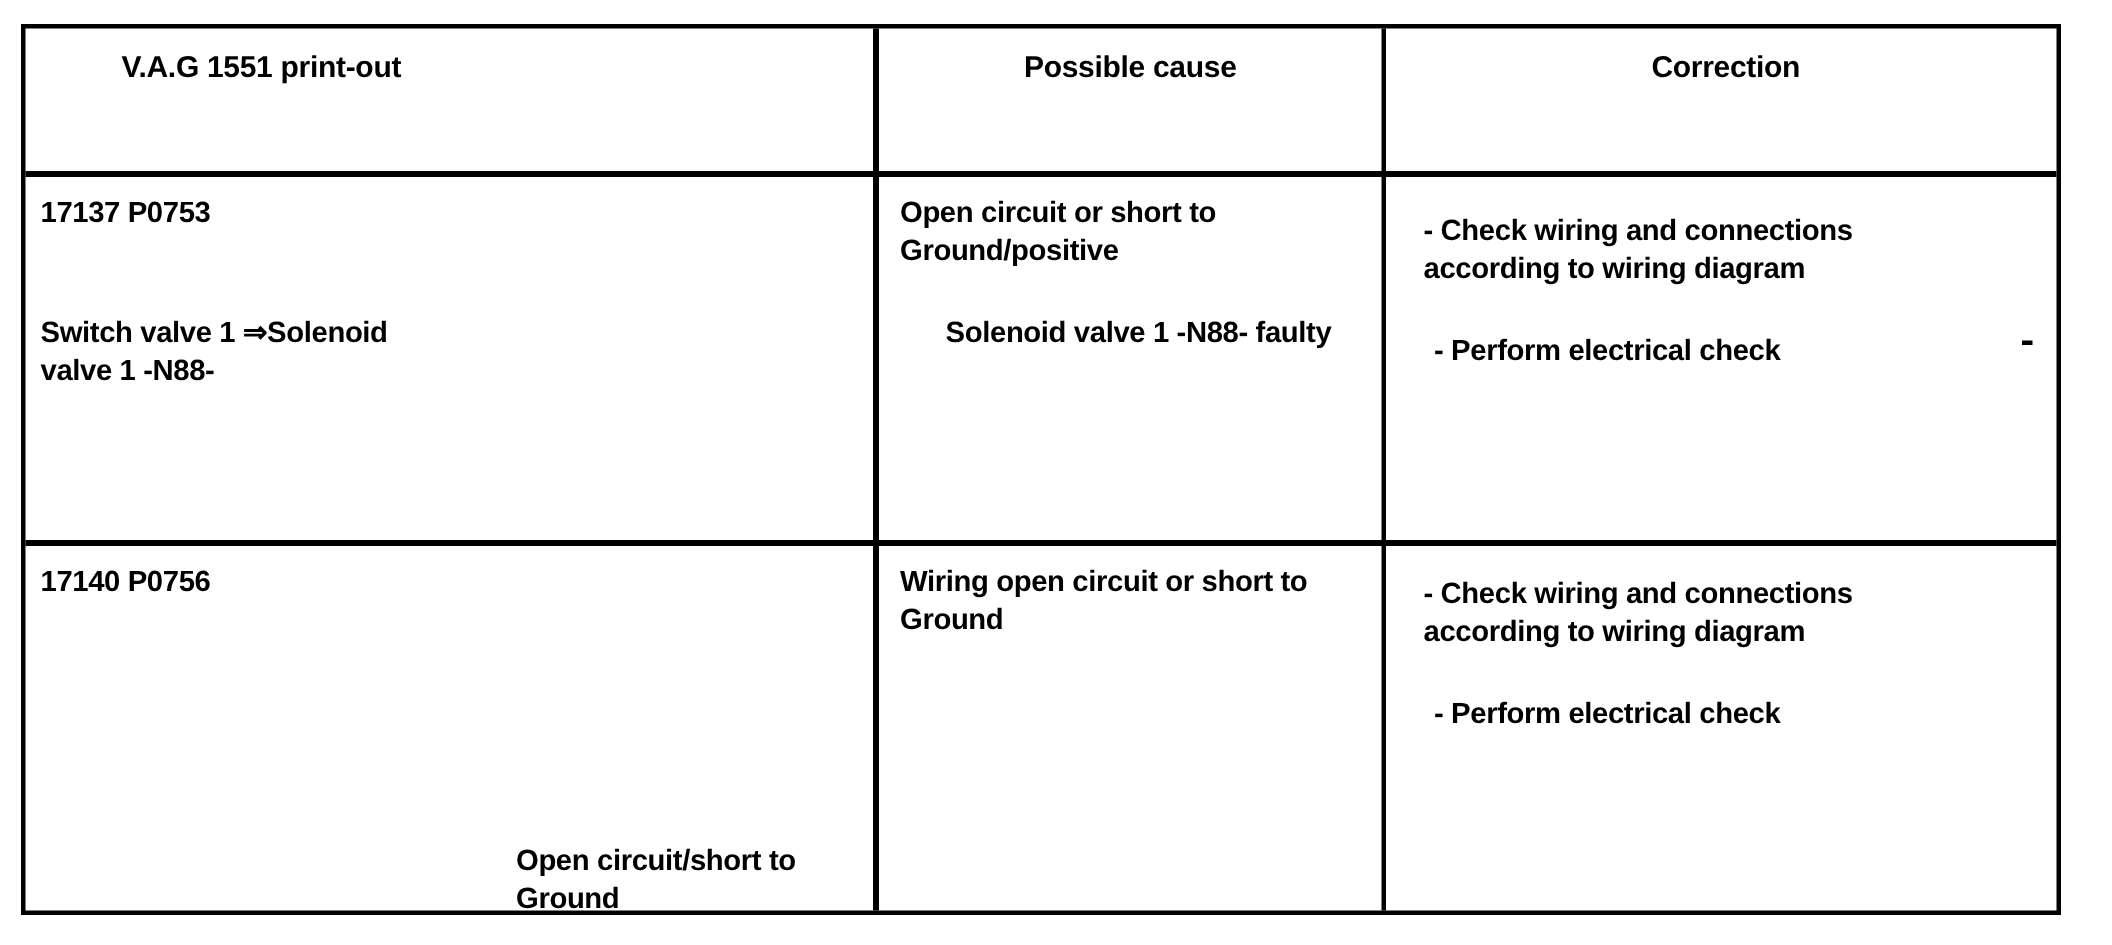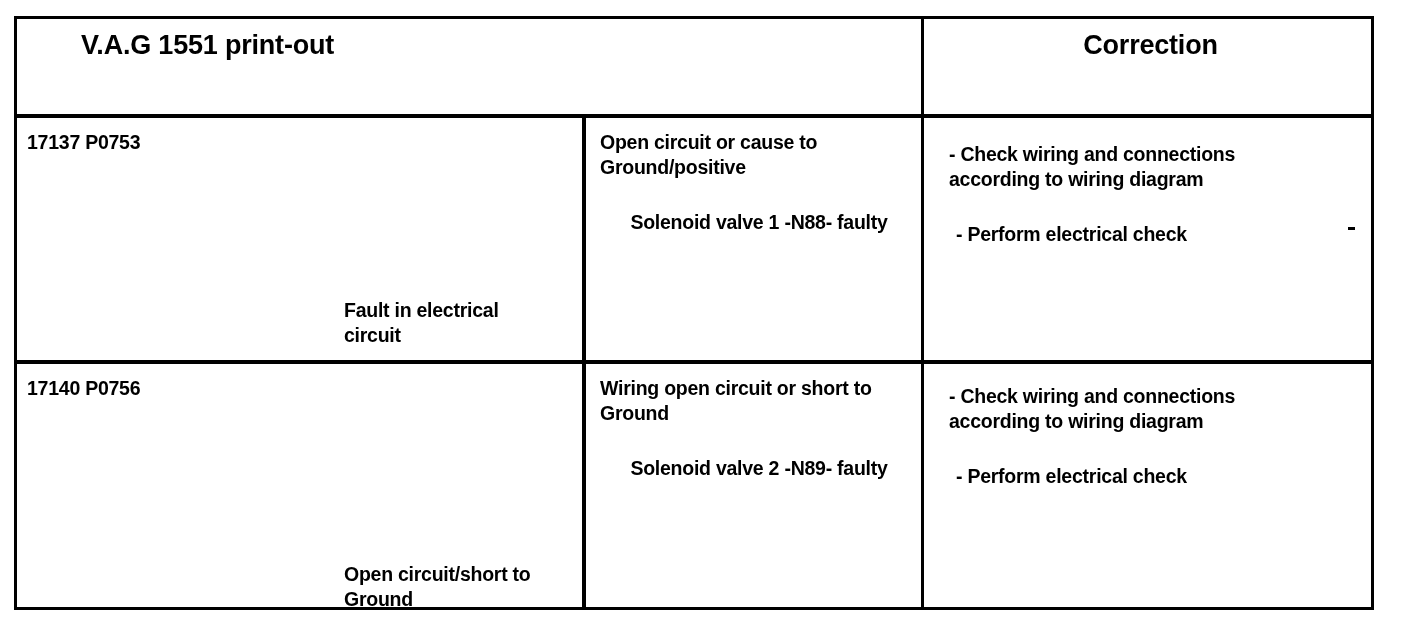--- a/index.html
+++ b/index.html
@@ -72,21 +72,21 @@
   
   .row-header .col-3 { border-left: 3px solid #000000; }
 
   
   .hdr-text {
     position: absolute;
     top: 14px;
     left: 0;
     right: 0;
     text-align: center;
-    font-size: 27px;
+    font-size: 20px;
     font-weight: bold;
     letter-spacing: -0.2px;
     line-height: 24px;
   }
   .row-header .col-1 .hdr-text { text-align: left; padding-left: 64px; }
 
   
   .txt {
     position: absolute;
     font-size: 19.5px;
@@ -126,35 +126,38 @@
 <body>
 
 <div class="page">
 
   <div class="fault-table">
 
     <div class="trow row-header">
       <div class="cell col-1">
         <div class="hdr-text">V.A.G 1551 print-out</div>
       </div>
+      <div class="cell col-2">
+        <div class="hdr-text">Possible cause</div>
+      </div>
       <div class="cell col-3">
         <div class="hdr-text">Correction</div>
       </div>
     </div>
 
     <div class="trow row-1">
 
       <div class="cell col-1">
         <div class="txt c1-code">17137 P0753</div>
-        <div class="txt c1-note">Fault in electrical
-circuit</div>
+        <div class="txt c1-desc">Switch valve 1 ⇒Solenoid
+valve 1 -N88-</div>
       </div>
 
       <div class="cell col-2">
-        <div class="txt c2-a">Open circuit or cause to
+        <div class="txt c2-a">Open circuit or short to
 Ground/positive</div>
         <div class="txt c2-b">Solenoid valve 1 -N88- faulty</div>
       </div>
 
       <div class="cell col-3">
         <div class="txt c3-a">- Check wiring and connections
 according to wiring diagram</div>
         <div class="txt c3-b">- Perform electrical check</div>
       </div>
     </div>
@@ -163,21 +166,20 @@
 
       <div class="cell col-1">
         <div class="txt c1-code">17140 P0756</div>
         <div class="txt c1-note">Open circuit/short to
 Ground</div>
       </div>
 
       <div class="cell col-2">
         <div class="txt c2-a">Wiring open circuit or short to
 Ground</div>
-        <div class="txt c2-b">Solenoid valve 2 -N89- faulty</div>
       </div>
 
       <div class="cell col-3">
         <div class="txt c3-a">- Check wiring and connections
 according to wiring diagram</div>
         <div class="txt c3-b">- Perform electrical check</div>
       </div>
     </div>
 
   </div>

